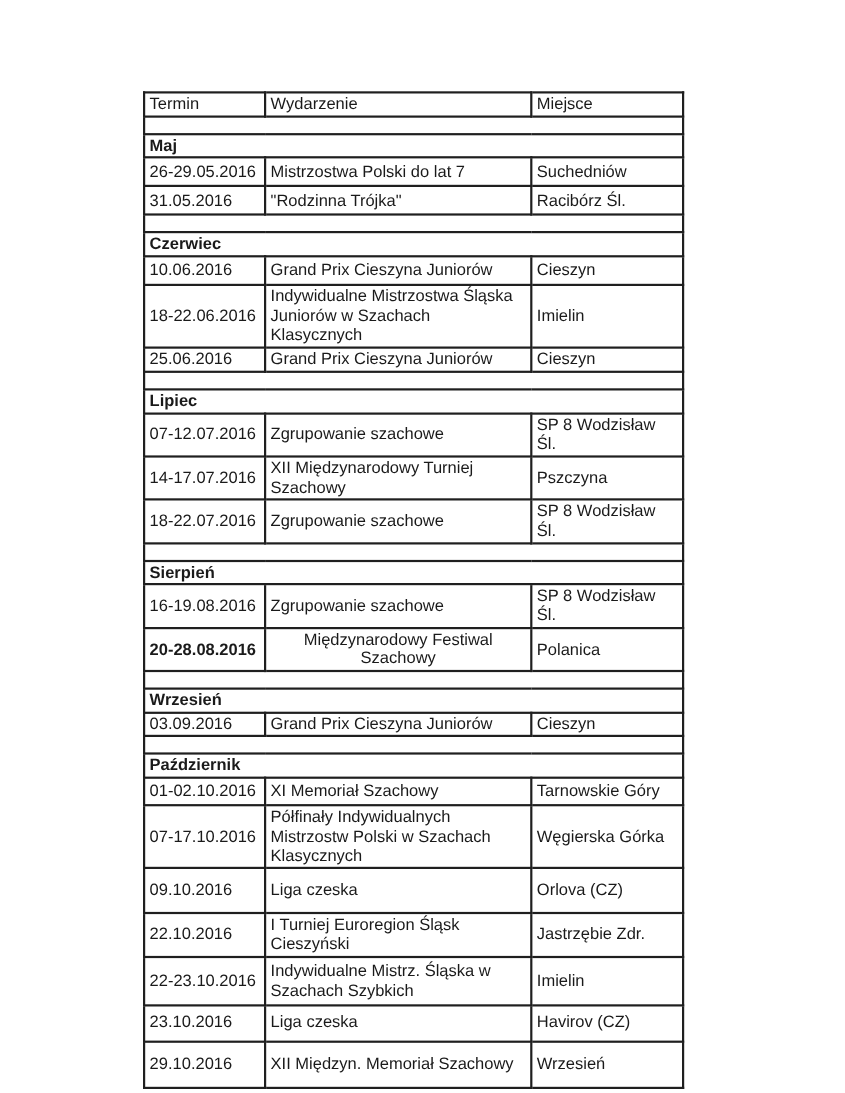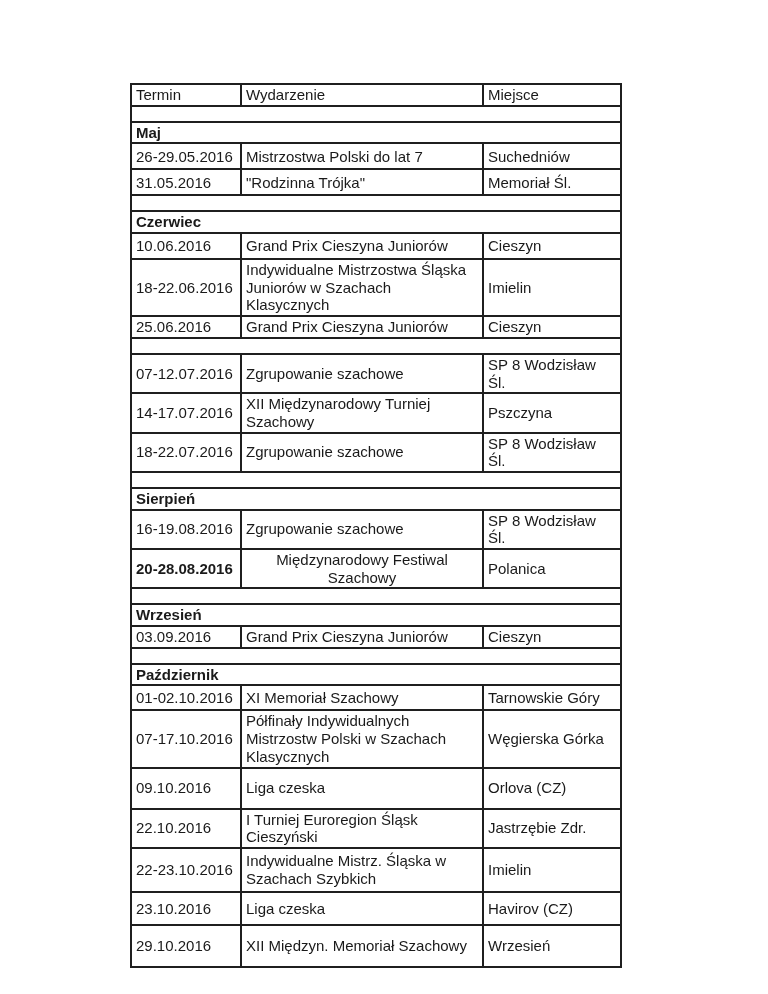--- a/index.html
+++ b/index.html
@@ -60,21 +60,21 @@
           <td colspan="3" class="month">Maj</td>
         </tr>
         <tr>
           <td style="height: 22px;">26-29.05.2016</td>
           <td style="height: 22px;">Mistrzostwa Polski do lat 7</td>
           <td style="height: 22px;">Suchedniów</td>
         </tr>
         <tr>
           <td style="height: 22px;">31.05.2016</td>
           <td style="height: 22px;">"Rodzinna Trójka"</td>
-          <td style="height: 22px;">Memoriał Śl.</td>
+          <td style="height: 22px;">Racibórz Śl.</td>
         </tr>
         <tr>
           <td colspan="3" class="spacer"></td>
         </tr>
         <tr>
           <td colspan="3" class="month">Czerwiec</td>
         </tr>
         <tr>
           <td style="height: 22px;">10.06.2016</td>
           <td style="height: 22px;">Grand Prix Cieszyna Juniorów</td>
@@ -85,20 +85,23 @@
           <td style="height: 27px;">Indywidualne Mistrzostwa Śląska Juniorów w Szachach Klasycznych</td>
           <td style="height: 27px;">Imielin</td>
         </tr>
         <tr>
           <td style="height: 16px;">25.06.2016</td>
           <td style="height: 16px;">Grand Prix Cieszyna Juniorów</td>
           <td style="height: 16px;">Cieszyn</td>
         </tr>
         <tr>
           <td colspan="3" class="spacer"></td>
+        </tr>
+        <tr>
+          <td colspan="3" class="month">Lipiec</td>
         </tr>
         <tr>
           <td style="height: 22px;">07-12.07.2016</td>
           <td style="height: 22px;">Zgrupowanie szachowe</td>
           <td style="height: 22px;">SP 8 Wodzisław Śl.</td>
         </tr>
         <tr>
           <td style="height: 33px;">14-17.07.2016</td>
           <td style="height: 33px;">XII Międzynarodowy Turniej Szachowy</td>
           <td style="height: 33px;">Pszczyna</td>

